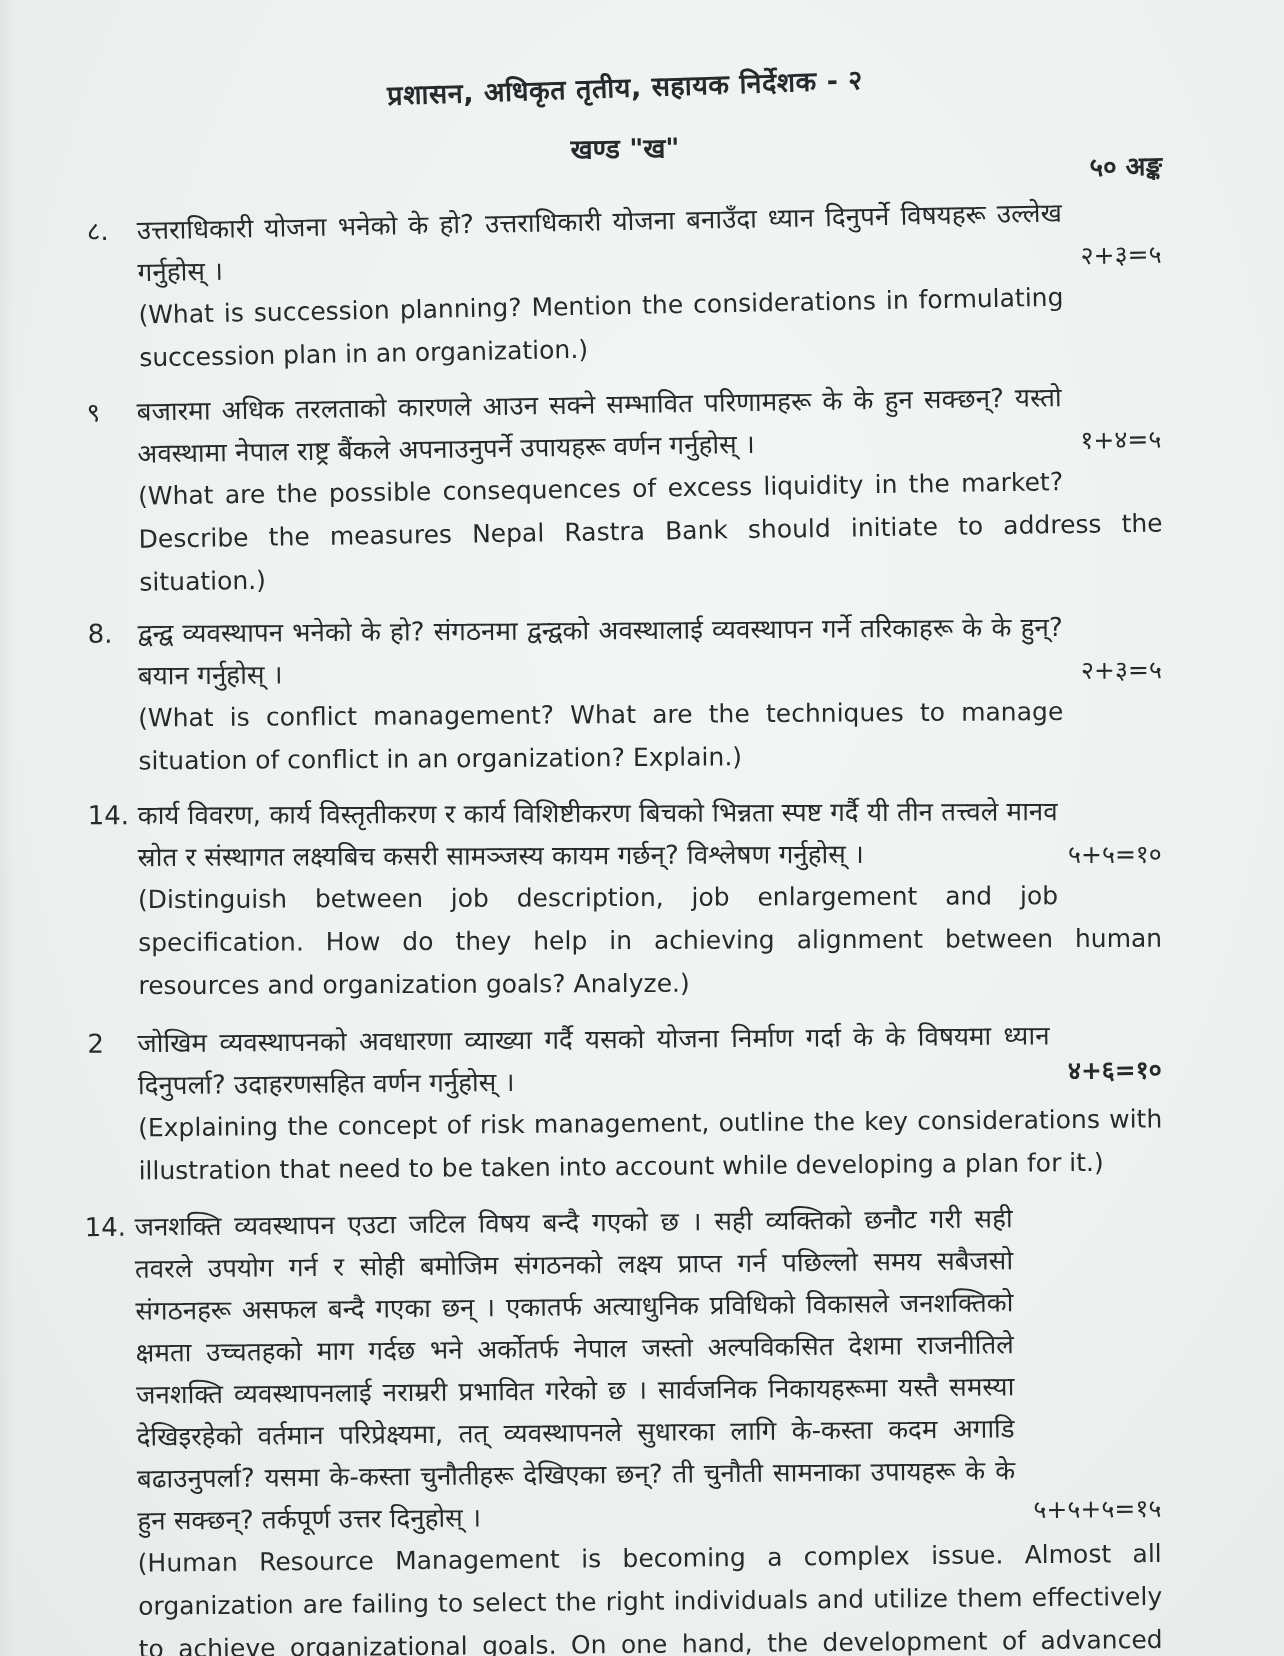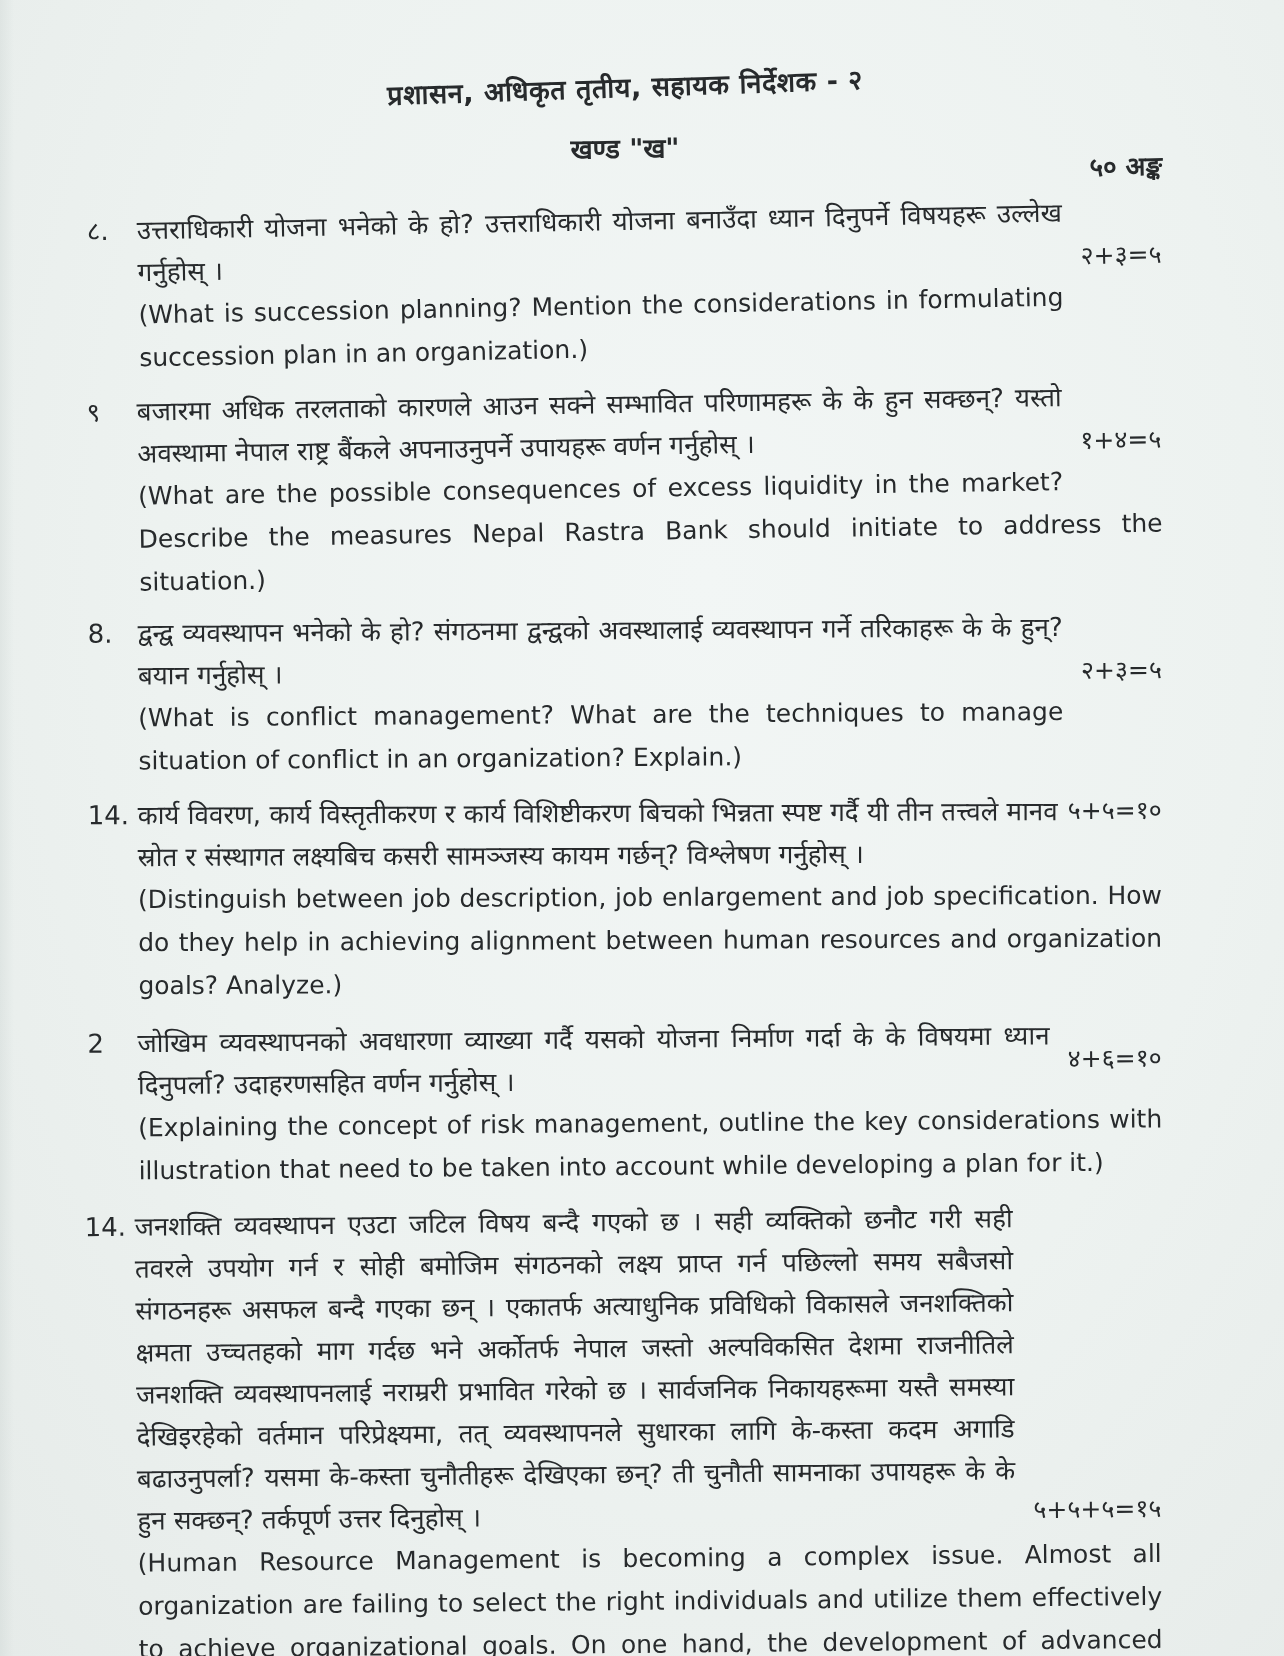--- a/index.html
+++ b/index.html
@@ -80,22 +80,22 @@
     
     .q-0 { transform: rotate(-1.1deg); }
     .q-1 { transform: rotate(-0.9deg); }
     .q-2 { transform: rotate(-0.4deg); }
     .q-3 { transform: rotate(-0.25deg); }
     .q-4 { transform: rotate(-0.5deg); }
     .q-5 { transform: rotate(-0.55deg); }
     .q-0 .marks { margin-top: 44px; }
     .q-1 .marks { margin-top: 44px; }
     .q-2 .marks { margin-top: 44px; }
-    .q-3 .marks { padding-left: 10px; }
-    .q-4 .marks { margin-top: 24px; }
+    .q-3 .marks { margin-top: 44px; padding-left: 10px; }
+    .q-4 .marks { margin-top: 36px; font-weight: bold; }
     .q-5 .marks { margin-top: 292px; }
   </style>
 </head>
 <body>
 
 <div class="sheet">
 
   <div class="header-title">प्रशासन, अधिकृत तृतीय, सहायक निर्देशक - २</div>
 
   <div class="section-title">खण्ड "ख"</div>

